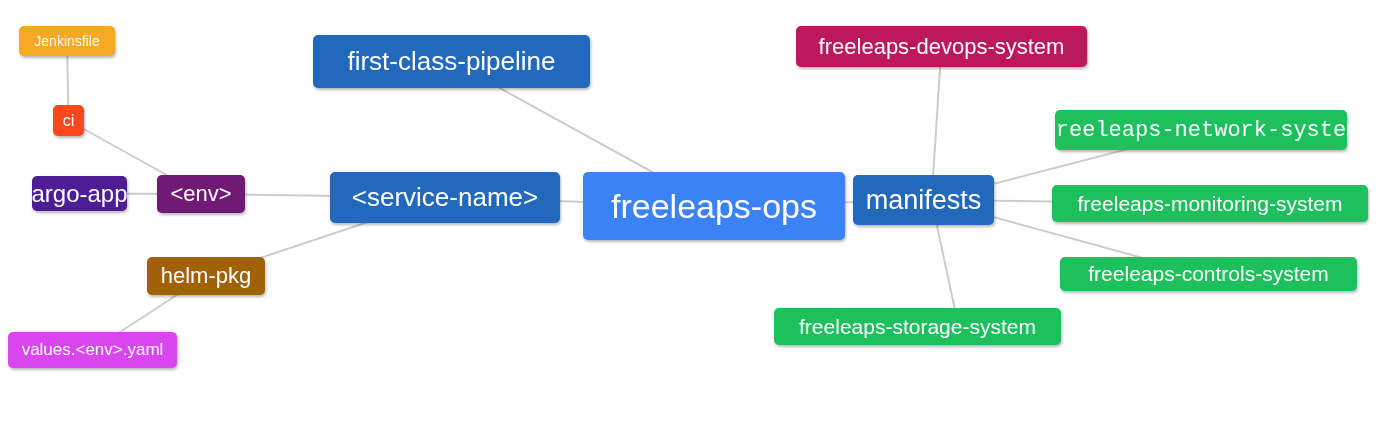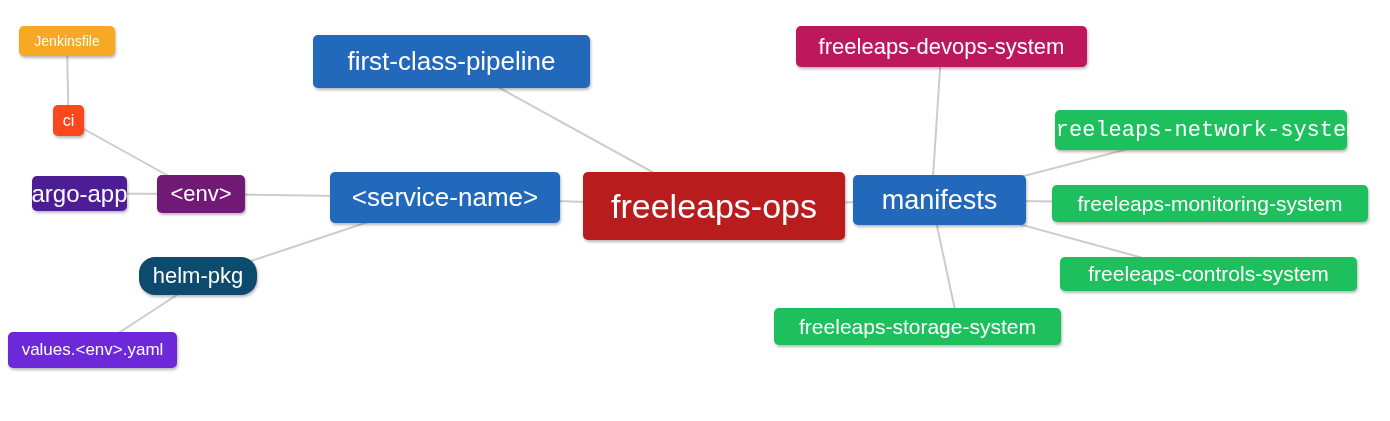--- a/index.html
+++ b/index.html
@@ -50,25 +50,25 @@
       <line x1="931.5" y1="200" x2="1201" y2="130" class="edge" stroke="#cccccc"></line>
       <line x1="931.5" y1="200" x2="1210" y2="203.5" class="edge" stroke="#cccccc"></line>
       <line x1="931.5" y1="200" x2="1208.5" y2="276" class="edge" stroke="#cccccc"></line>
       <line x1="931.5" y1="200" x2="958.5" y2="326.5" class="edge" stroke="#cccccc"></line>
     </svg>
   <div id="node-layer">
       <div class="node" style="left: 19px; top: 26px; width: 96px; height: 30px; font-size: 14px; background: rgb(247, 168, 36);">Jenkinsfile</div>
       <div class="node" style="left: 53px; top: 105px; width: 31px; height: 31px; font-size: 16px; background: rgb(248, 72, 28); text-align: center;">ci</div>
       <div class="node" style="left: 32px; top: 176px; width: 95px; height: 35px; font-size: 24px; background: #4c1d95;">argo-app</div>
       <div class="node" style="left: 157px; top: 175px; width: 88px; height: 38px; font-size: 22px; background: #701a75;">&lt;env&gt;</div>
-      <div class="node" style="left: 139px; top: 257px; width: 118px; height: 38px; font-size: 22px; background: #0c4a6e; border-radius: 16px;">helm-pkg</div>
-      <div class="node" style="left: 8px; top: 332px; width: 169px; height: 36px; font-size: 17px; background: #6d28d9;">values.&lt;env&gt;.yaml</div>
+      <div class="node" style="left: 147px; top: 257px; width: 118px; height: 38px; font-size: 22px; background: #a16207;">helm-pkg</div>
+      <div class="node" style="left: 8px; top: 332px; width: 169px; height: 36px; font-size: 17px; background: #d946ef;">values.&lt;env&gt;.yaml</div>
       <div class="node" style="left: 313px; top: 35px; width: 277px; height: 53px; font-size: 26px; background: rgb(34, 105, 187);">first-class-pipeline</div>
       <div class="node" style="left: 316px; top: 172px; width: 230px; height: 51px; font-size: 26px; background: rgb(34, 105, 187); margin-left: 14px;">&lt;service-name&gt;</div>
-      <div class="node" style="left: 583px; top: 172px; width: 262px; height: 68px; font-size: 34px; background: #b91c1c;">freeleaps-ops</div>
-      <div class="node" style="left: 853px; top: 175px; width: 173px; height: 50px; font-size: 27px; background: rgb(34, 105, 187);">manifests</div>
+      <div class="node" style="left: 583px; top: 172px; width: 262px; height: 68px; font-size: 34px; background: #3b82f6;">freeleaps-ops</div>
+      <div class="node" style="left: 853px; top: 175px; width: 141px; height: 50px; font-size: 27px; background: rgb(34, 105, 187);">manifests</div>
       <div class="node" style="left: 796px; top: 26px; width: 291px; height: 41px; font-size: 22px; background: #be185d;">freeleaps-devops-system</div>
       <div class="node" style="left: 1055px; top: 110px; width: 292px; height: 40px; font-size: 22px; background: rgb(30, 192, 94); font-family: Liberation Mono, monospace;">freeleaps-network-system</div>
       <div class="node" style="left: 1052px; top: 185px; width: 316px; height: 37px; font-size: 21px; background: rgb(30, 192, 94); text-align: right;">freeleaps-monitoring-system</div>
       <div class="node" style="left: 1060px; top: 257px; width: 297px; height: 34px; font-size: 21px; background: rgb(30, 192, 94);">freeleaps-controls-system</div>
       <div class="node" style="left: 774px; top: 308px; width: 287px; height: 37px; font-size: 21px; background: rgb(30, 192, 94);">freeleaps-storage-system</div>
     </div>
 </div>
 
 </body></html>

